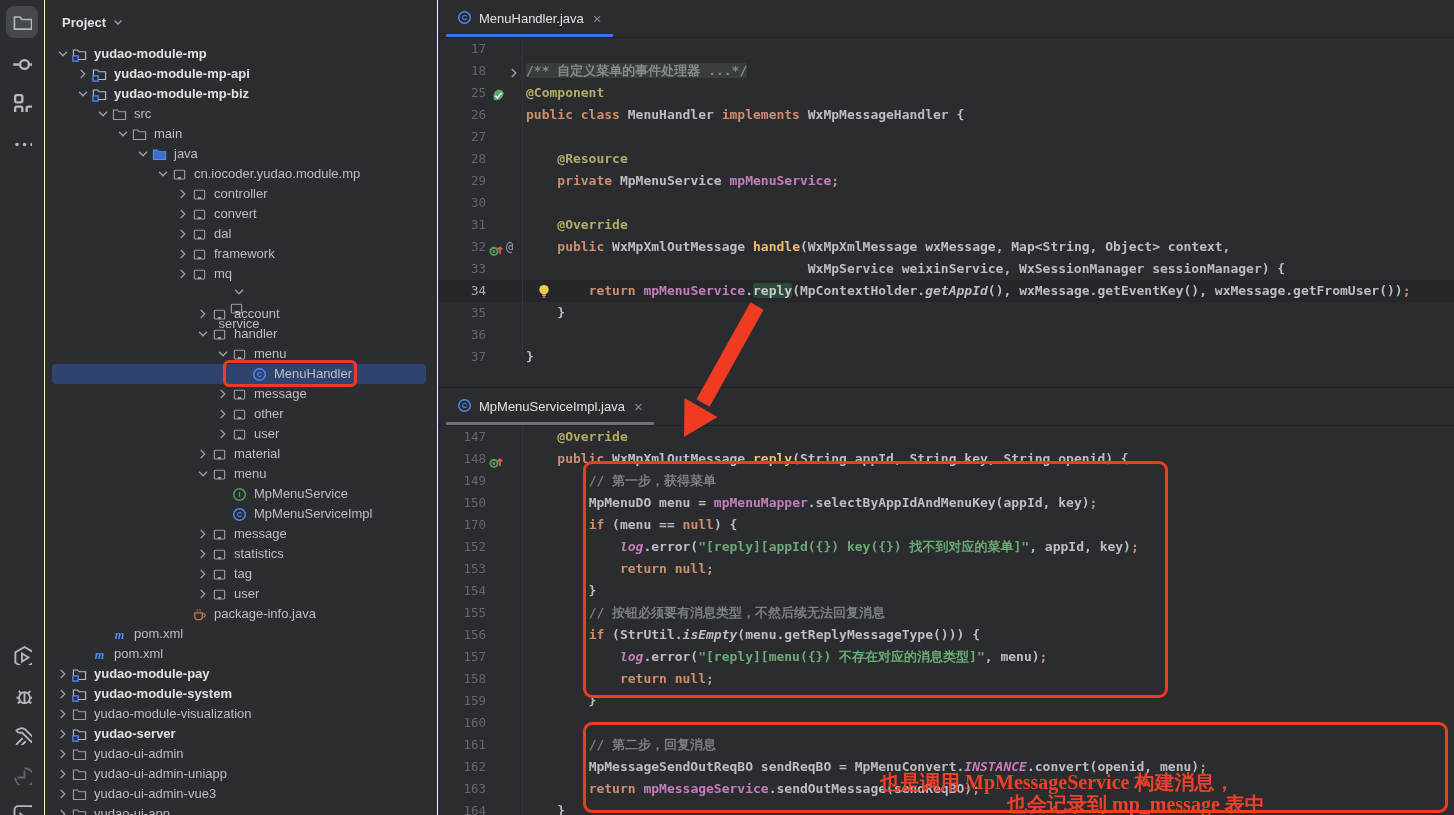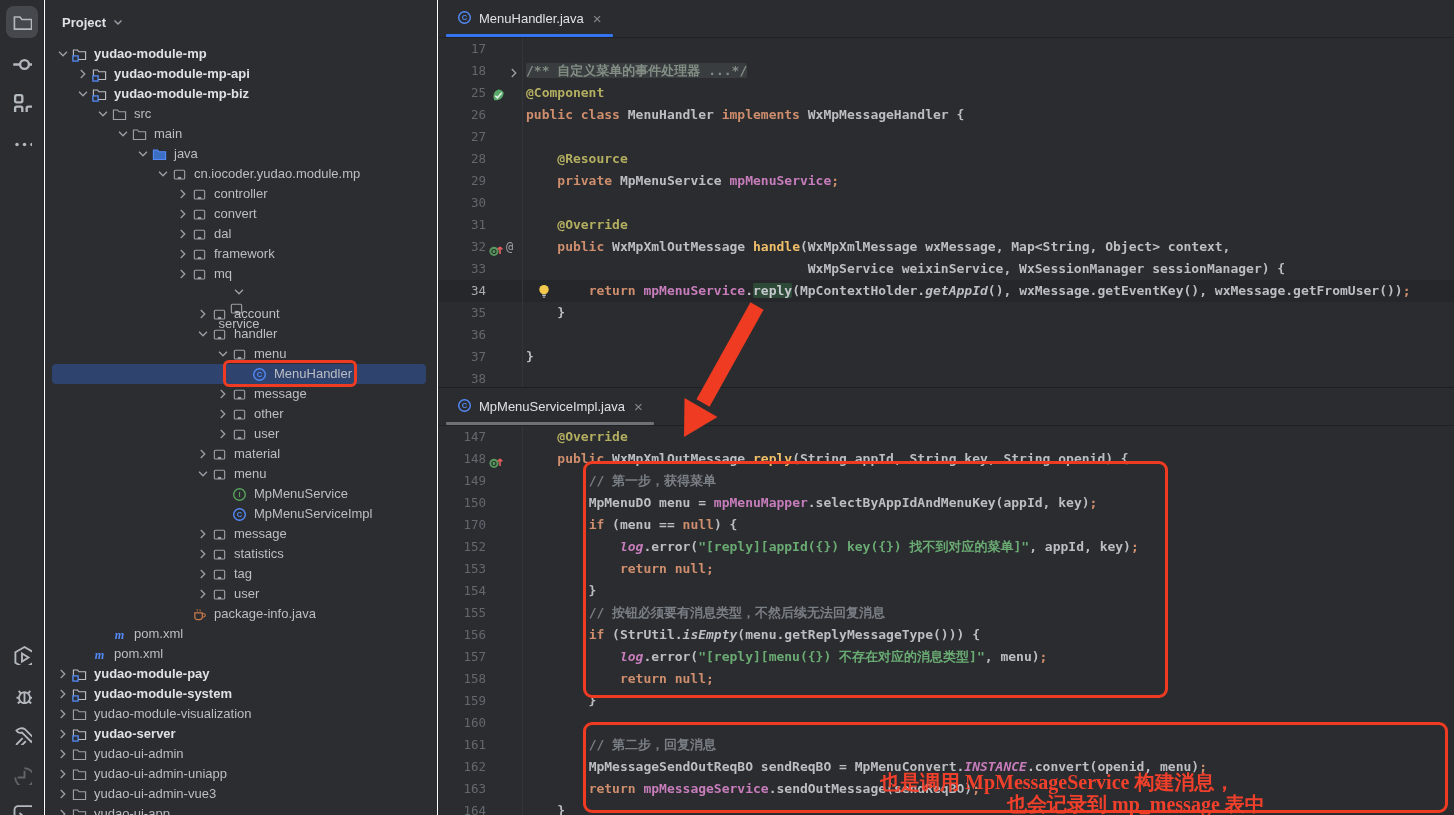--- a/index.html
+++ b/index.html
@@ -1,19 +1,19 @@
 <!DOCTYPE html>
 <html><head>
 <meta charset="utf-8">
 <style>
   * { margin:0; padding:0; box-sizing:border-box; }
   html,body { background:#1E1F22; }
   .app {
     position:relative; width:1454px; height:815px; overflow:hidden;
-    background:#ffffff; font-family:"Liberation Sans","DejaVu Sans",sans-serif;
+    background:#fef9c3; font-family:"Liberation Sans","DejaVu Sans",sans-serif;
     -webkit-font-smoothing:antialiased;
   }
   
   .activitybar { position:absolute; left:0; top:0; bottom:0; width:44px;
     background:#2B2D30; border-right:1px solid #222427; z-index:5; }
   .ab-icon { position:absolute; left:6px; width:32px; height:32px;
     display:flex; align-items:center; justify-content:center; border-radius:8px; }
   .ab-icon.active { background:#45484D; }
   .ab-icon svg { stroke:#B4B8BF; fill:none; stroke-width:1.5; }
   .ab-icon.dim svg { opacity:.4; }
@@ -809,25 +809,20 @@
           <div class="cl">
             <span class="ln">36</span>
             <span class="gslot"></span>
             <span class="ct"></span>
           </div>
           <div class="cl">
             <span class="ln">37</span>
             <span class="gslot"></span>
             <span class="ct"><span class="c-pln">}</span></span>
           </div>
-          <div class="cl">
-            <span class="ln">38</span>
-            <span class="gslot"></span>
-            <span class="ct"></span>
-          </div>
         </div>
     </div>
     <div class="editor editor2">
       <div class="tabbar">
         <div class="tab">
           <span class="t-icon" id="tabicon2"><svg width="15" height="15" viewBox="0 0 16 16">
                 <circle cx="8" cy="8" r="6.2" fill="none" stroke="#548AF7" stroke-width="1.5"></circle>
                 <text x="8" y="11" font-size="8" text-anchor="middle" fill="#548AF7" font-family="Liberation Sans" font-weight="bold">C</text>
               </svg></span>
           <span>MpMenuServiceImpl.java</span>

